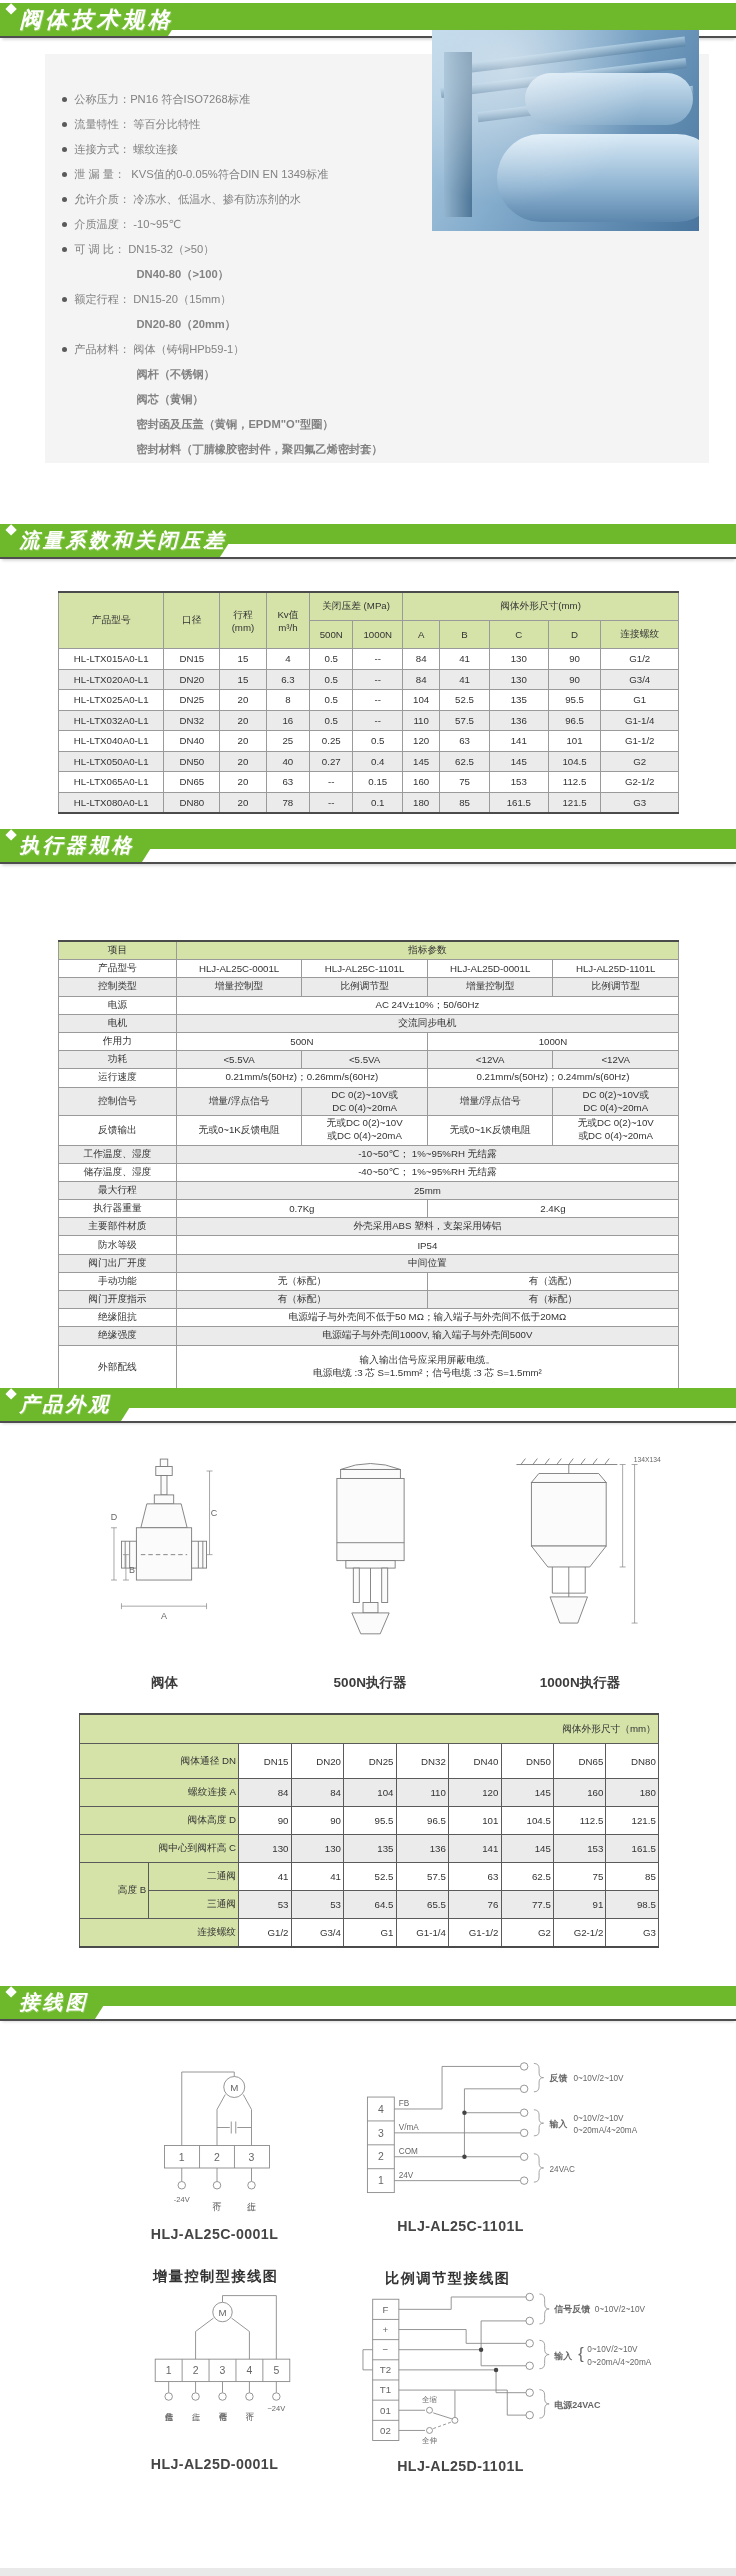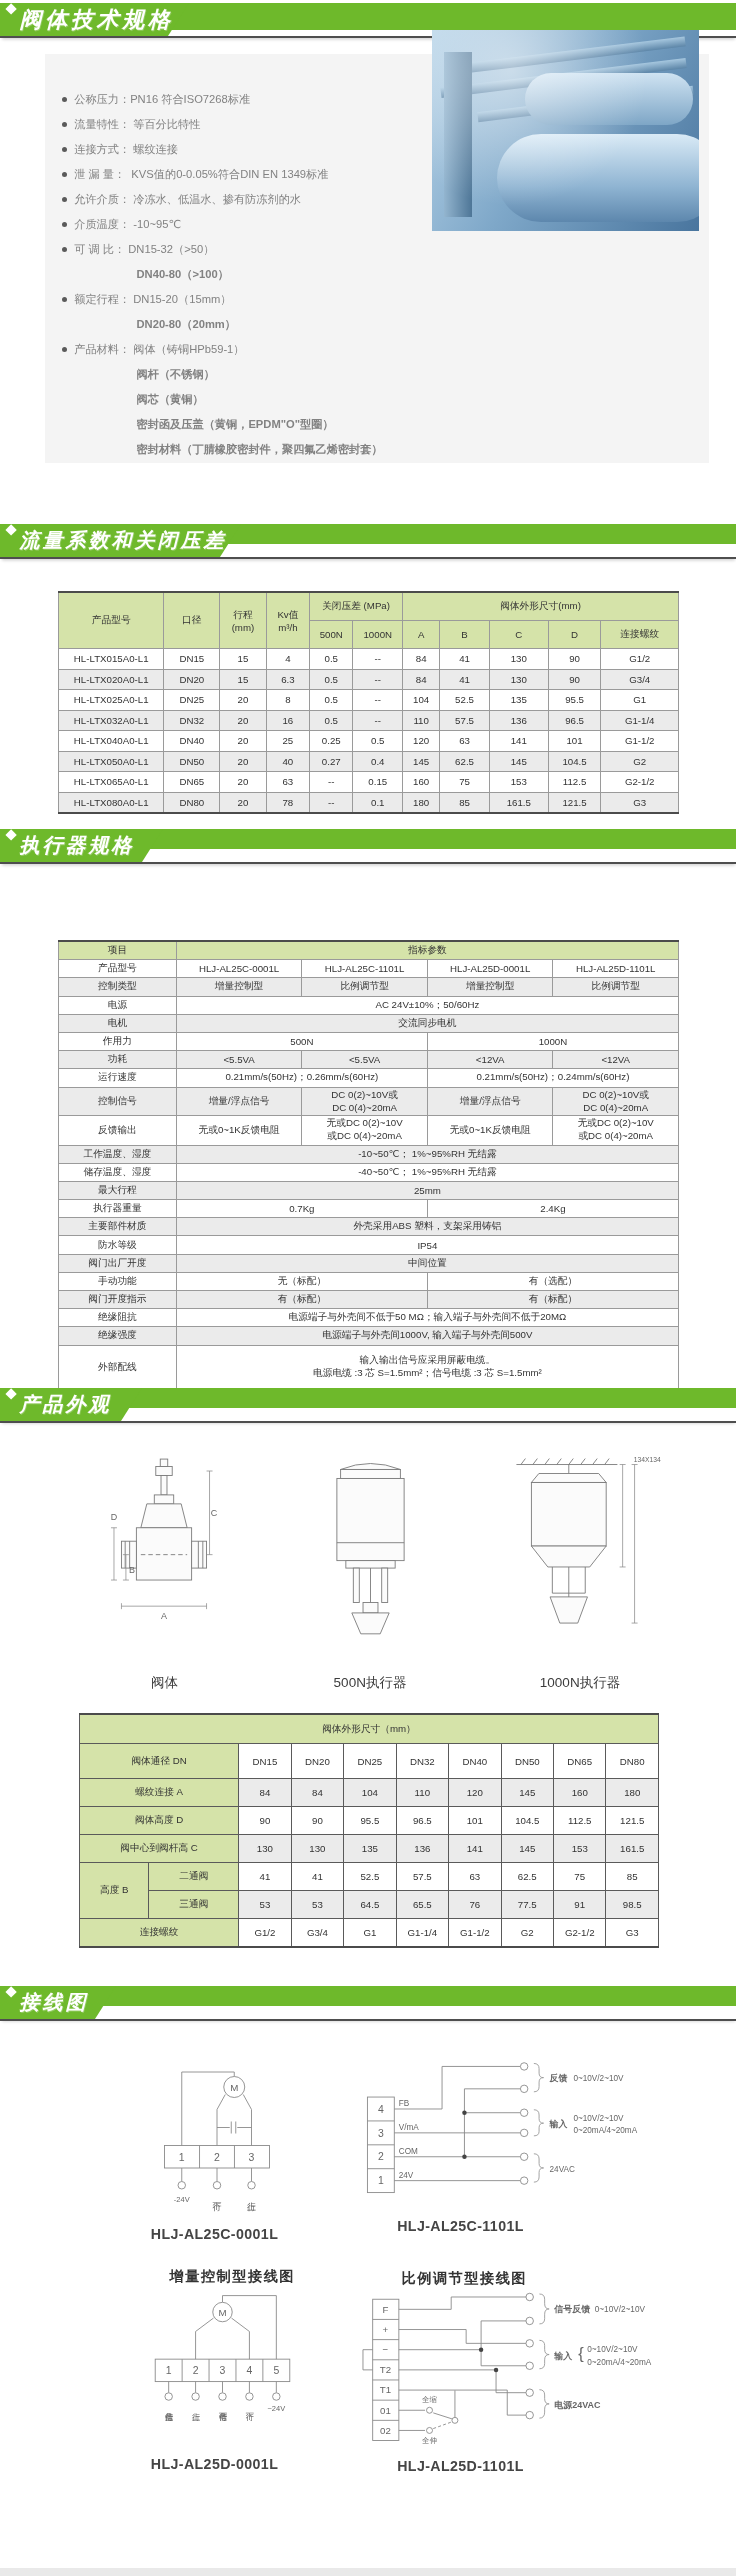--- a/index.html
+++ b/index.html
@@ -40,27 +40,27 @@
        border:1.5px solid #4b4b4b;border-top-width:2.2px;border-bottom-width:2.2px;table-layout:fixed;}
   .tbl td{border:0.7px solid #9a9a9a;padding:1.5px 2.2px;overflow:hidden;}
   .tbl tr{border-top:1.5px solid #6a6a6a;}
   .hd{background:#d5e3a9;}
   .alt{background:#ebebeb;}
   #t1{left:58px;top:591px;width:621px;}
   #t1 .hrow td{height:24px;}
   #t1 td{height:16.5px;}
   #t2{left:58px;top:905px;width:621px;margin-top:35px;}
   #t2 td{height:14.2px;}
-  #t3{left:79px;top:1713px;width:580px;}
+  #t3{left:79px;top:1713px;width:580px;text-align:right;}
   #t3 td{border:1.5px solid #5a5a5a;height:24px;}
   #t3 .dnrow td{height:31px;}
   
-  .cap{position:absolute;top:1674px;font-size:13.5px;font-weight:normal;color:#3c3c3c;text-align:center;}
+  .cap{position:absolute;top:1674px;font-size:13.5px;font-weight:bold;color:#3c3c3c;text-align:center;}
   .wcap{position:absolute;font-size:14.2px;font-weight:bold;color:#454545;letter-spacing:0.4px;text-align:center;}
-  .wtitle{position:absolute;font-size:14.2px;font-weight:bold;color:#333;letter-spacing:1.5px;text-align:right;}
+  .wtitle{position:absolute;font-size:14.2px;font-weight:bold;color:#333;letter-spacing:1.5px;text-align:left;}
   .fig{position:absolute;}
   .footer-strip{position:absolute;left:0;top:2568px;width:737px;height:8.2px;background:#e9e9e9;}
   svg text{font-family:"Liberation Sans","DejaVu Sans",sans-serif;fill:#666;}
   .vtext{writing-mode:vertical-rl;}
 </style>
 </head>
 <body>
 
 <div id="page">
 

